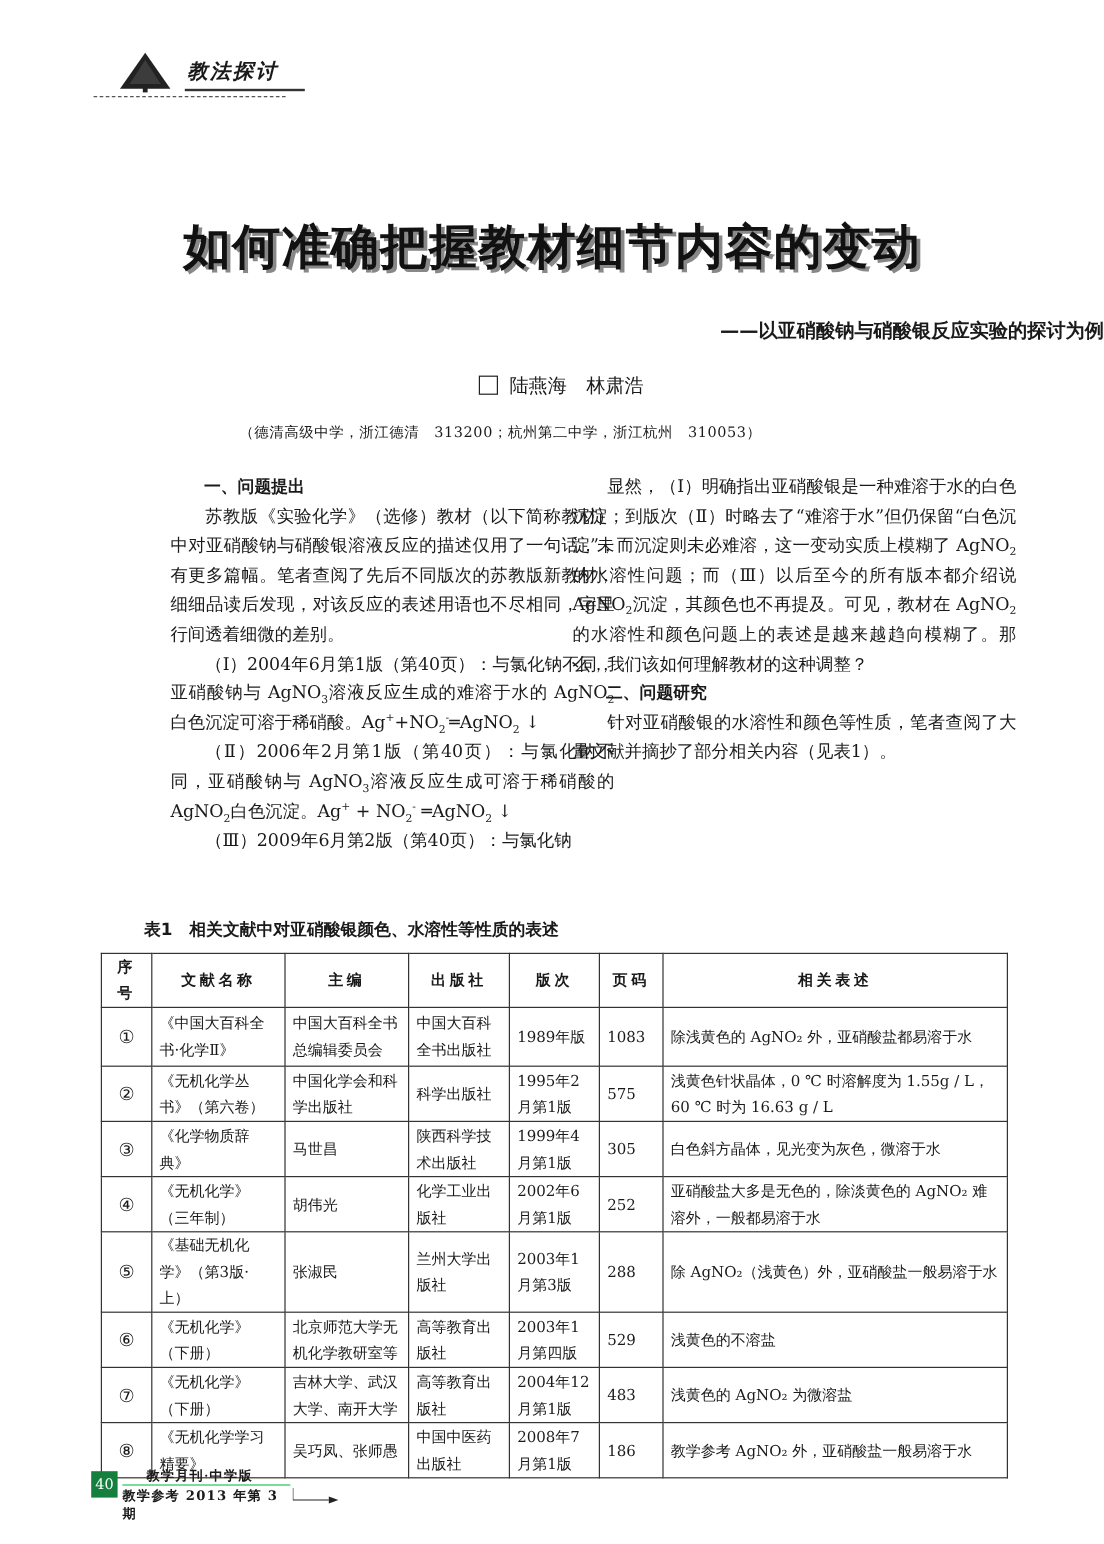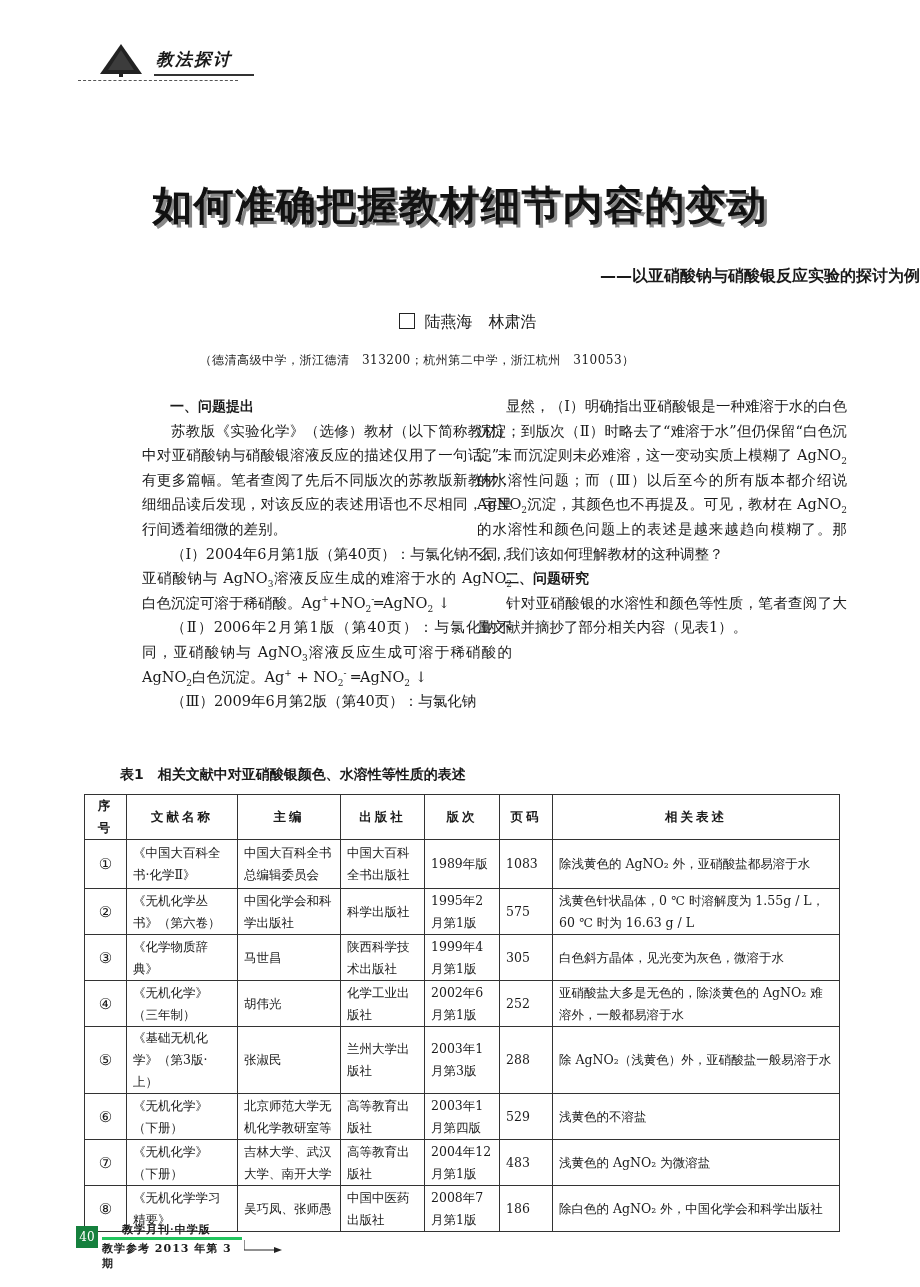--- a/index.html
+++ b/index.html
@@ -41,21 +41,21 @@
   table.lit td.num { text-align: center; font-size: 15px; }
   table.lit tbody tr:nth-child(1) td { height: 48px; }
   .c1 { width: 29px; } .c2 { width: 98px; } .c3 { width: 90px; } .c4 { width: 71px; }
   .c5 { width: 62px; } .c6 { width: 40px; }
 
   .footer { left: 76px; top: 1222px; width: 220px; height: 40px; }
   .page-num { position: absolute; left: 0; top: 4px; width: 22px; height: 22px; background: #15803d; color: #fff;
               font-size: 12px; text-align: center; line-height: 22px; }
   .journal1 { position: absolute; left: 46px; top: 0; font-size: 11px; font-weight: bold; letter-spacing: 1px; font-family: Liberation Serif, serif; }
   .journal2 { position: absolute; left: 26px; top: 15px; font-size: 11px; font-weight: bold; letter-spacing: 1px;
-              border-top: 3px solid #22c55e; padding-top: 1px; width: 140px; }
+              border-top: 1px solid #22c55e; padding-top: 1px; width: 140px; }
   .foot-arrow { position: absolute; left: 168px; top: 16px; width: 40px; height: 20px; }
 </style>
 </head>
 <body>
 
 <div class="abs section-tag">
   <svg class="tree-icon" viewBox="0 0 50 36">
     <polygon points="25,2 4,32 46,32" fill="#222"></polygon>
     <polygon points="25,8 12,28 38,28" fill="#555" opacity="0.5"></polygon>
     <rect x="23" y="30" width="4" height="5" fill="#222"></rect>
@@ -163,21 +163,21 @@
         <td>483</td>
         <td>浅黄色的 AgNO₂ 为微溶盐</td>
       </tr>
       <tr>
         <td class="num">⑧</td>
         <td>《无机化学学习精要》</td>
         <td>吴巧凤、张师愚</td>
         <td>中国中医药出版社</td>
         <td>2008年7月第1版</td>
         <td>186</td>
-        <td>除白色的 AgNO₂ 外，中国化学会和科学出版社</td>
+        <td>教学参考 AgNO₂ 外，亚硝酸盐一般易溶于水</td>
       </tr>
     </tbody>
 </table>
 
 <div class="abs footer">
   <div class="page-num">40</div>
   <div class="journal1">教学月刊·中学版</div>
   <div class="journal2">教学参考 2013 年第 3 期</div>
   <svg class="foot-arrow" viewBox="0 0 40 20">
     <polyline points="0,2 0,12 30,12" fill="none" stroke="#222" stroke-width="1"></polyline>

